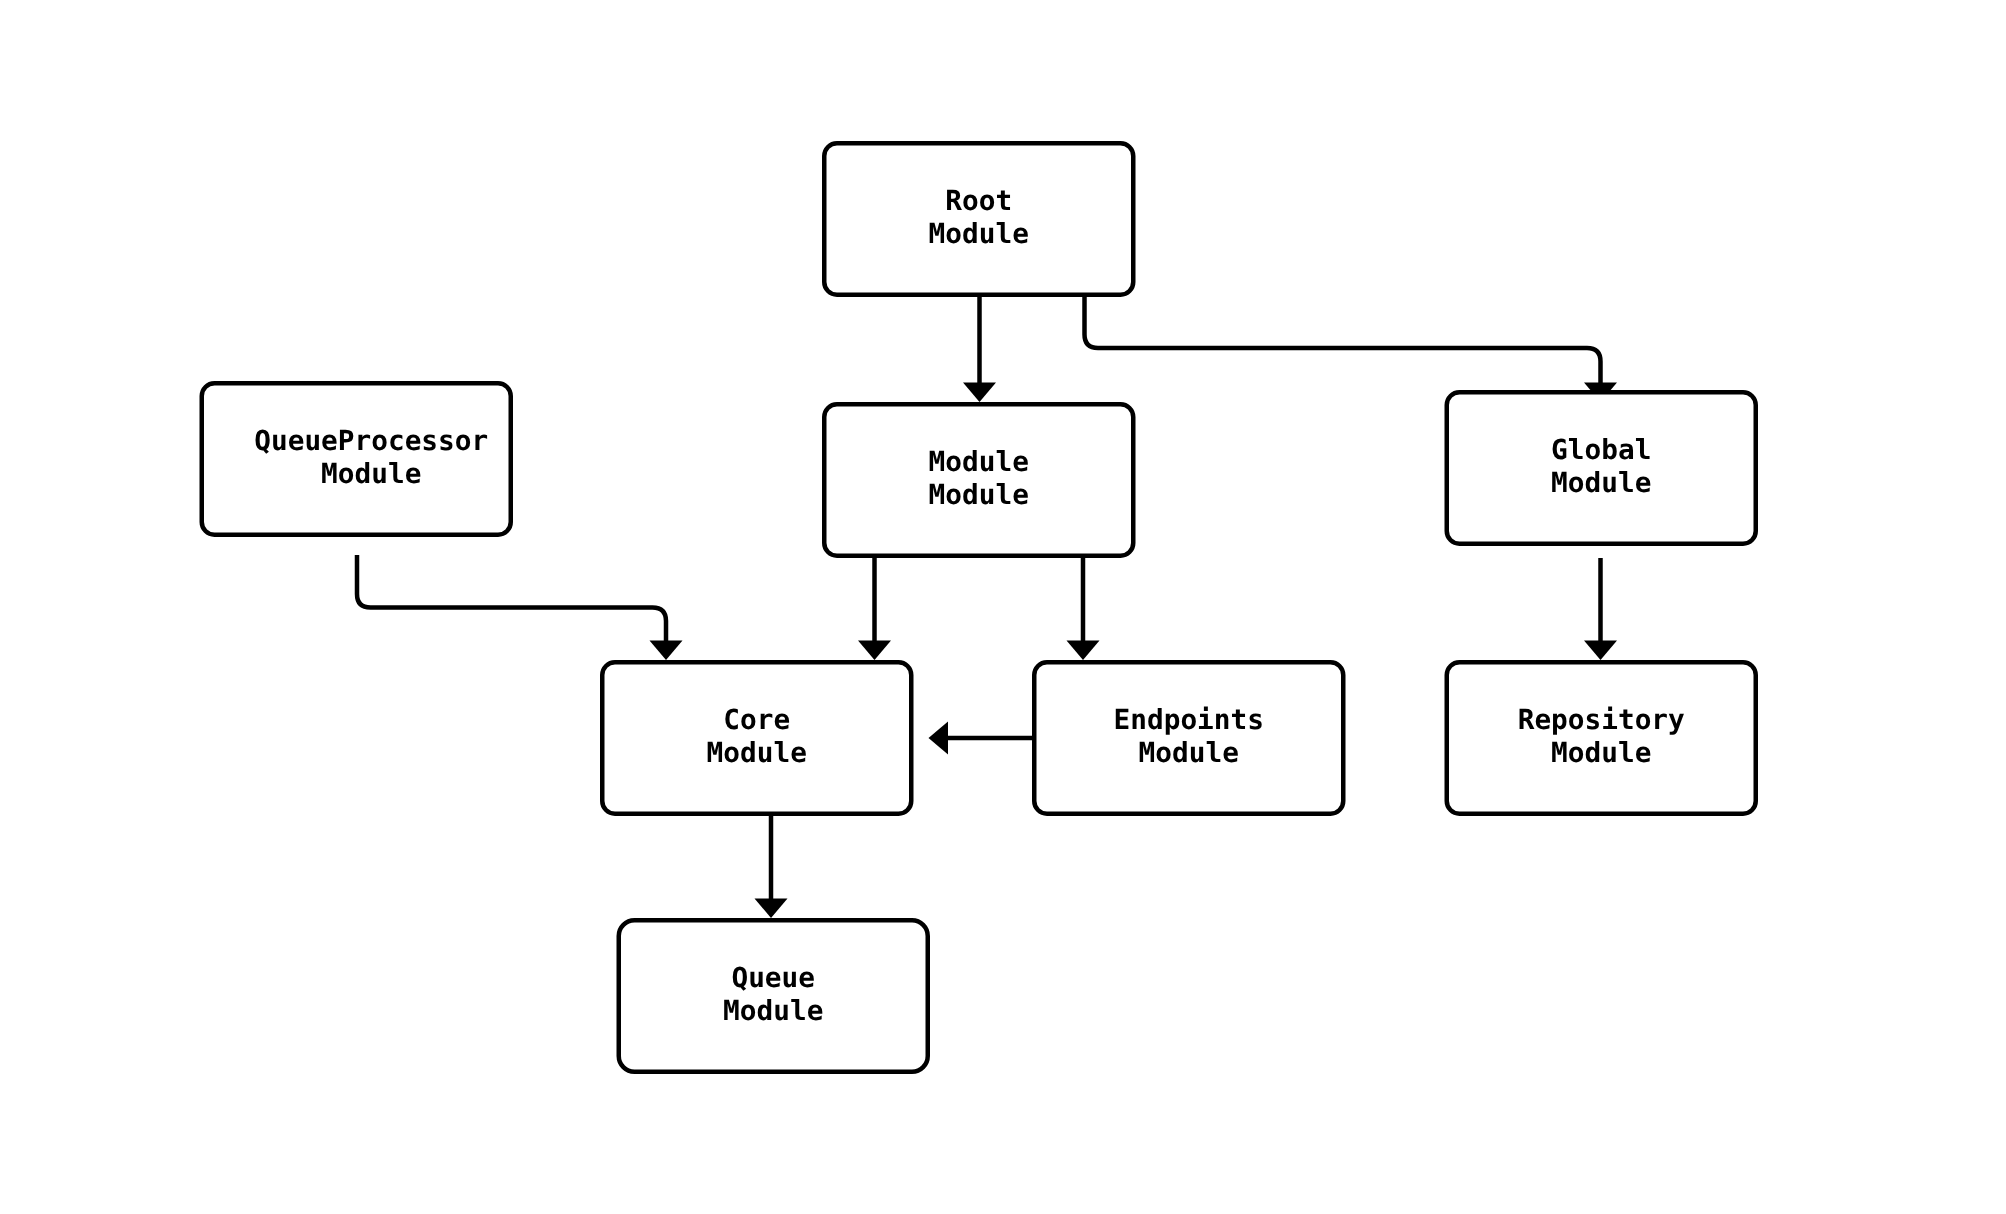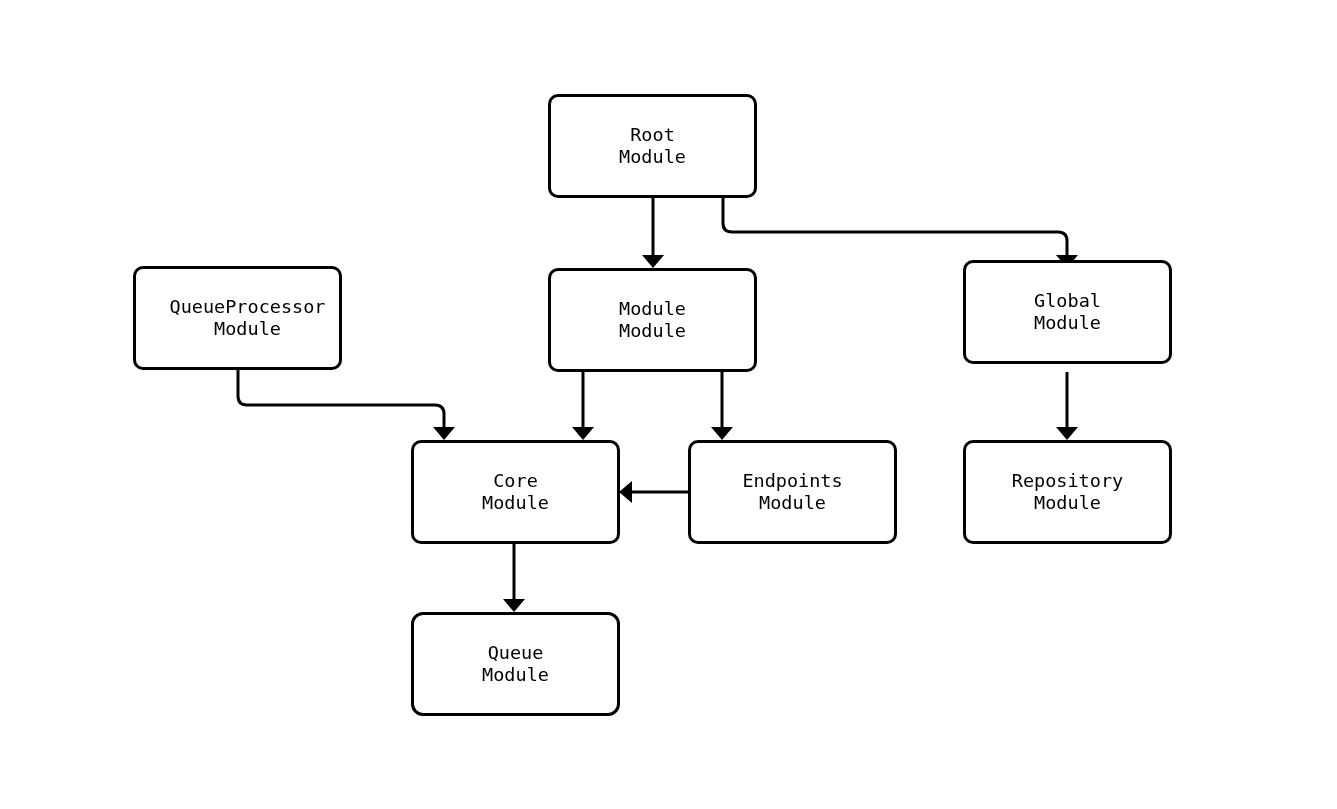--- a/index.html
+++ b/index.html
@@ -28,21 +28,21 @@
     height: 104px;
     box-sizing: border-box;
     background: #ffffff;
     border: 3px solid #000000;
     border-radius: 10px;
     display: flex;
     flex-direction: column;
     align-items: center;
     justify-content: center;
     text-align: center;
-    font-weight: normal;
+    font-weight: bold;
     font-size: 18.5px;
     line-height: 22px;
     color: #000000;
     letter-spacing: 0px;
     white-space: nowrap;
   }
   .edge-line {
     fill: none;
     stroke: #000000;
     stroke-width: 3px;
@@ -72,33 +72,33 @@
       <path class="edge-line" d="M 1067 372 L 1067 429"></path>
       <polygon class="edge-arrowhead" points="1056,427 1078,427 1067,440"></polygon>
       <path class="edge-line" d="M 514 544 L 514 601"></path>
       <polygon class="edge-arrowhead" points="503,599 525,599 514,612"></polygon>
     </svg>
   <div id="node-layer">
       <div class="node" style="left: 548px; top: 94px;">
         <span>Root</span>
         <span>Module</span>
       </div>
-      <div class="node" style="left: 133px; top: 266px; padding-left: 20px;">
+      <div class="node" style="left: 133px; top: 254px; padding-left: 20px;">
         <span>QueueProcessor</span>
         <span>Module</span>
       </div>
       <div class="node" style="left: 548px; top: 268px;">
         <span>Module</span>
         <span>Module</span>
       </div>
       <div class="node" style="left: 963px; top: 260px;">
         <span>Global</span>
         <span>Module</span>
       </div>
-      <div class="node" style="left: 411px; top: 440px;">
+      <div class="node" style="left: 400px; top: 440px;">
         <span>Core</span>
         <span>Module</span>
       </div>
       <div class="node" style="left: 688px; top: 440px;">
         <span>Endpoints</span>
         <span>Module</span>
       </div>
       <div class="node" style="left: 963px; top: 440px;">
         <span>Repository</span>
         <span>Module</span>

